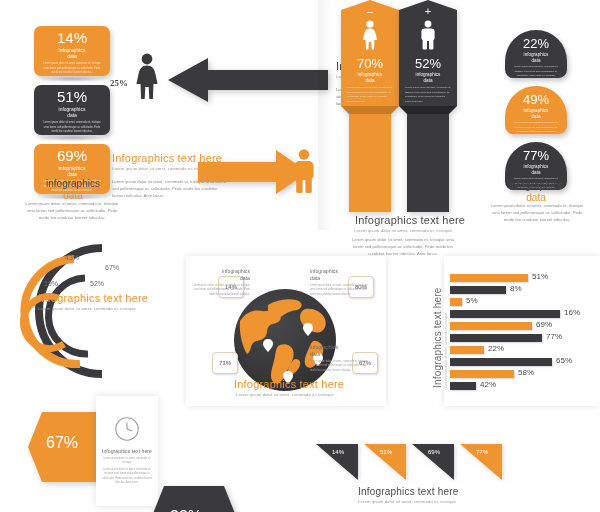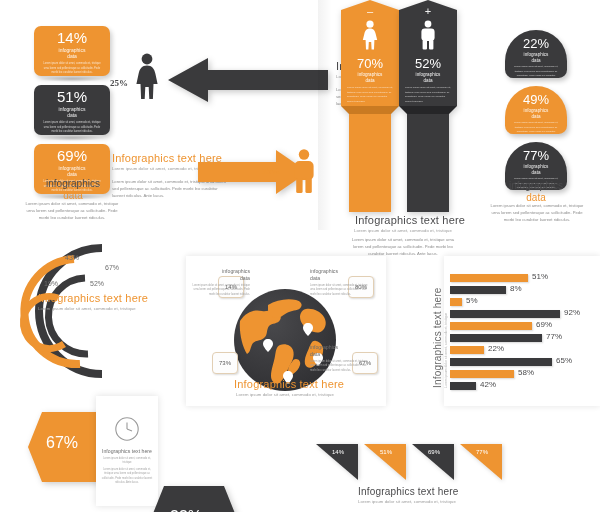--- a/index.html
+++ b/index.html
@@ -381,21 +381,21 @@
       <div class="bar or" style="position:absolute;left:0;top:0;width:78px;"></div>
       <div class="bar-val" style="left:82px;top:-2px;">51%</div>
 
       <div class="bar dk" style="position:absolute;left:0;top:12px;width:56px;"></div>
       <div class="bar-val" style="left:60px;top:10px;">8%</div>
 
       <div class="bar or" style="position:absolute;left:0;top:24px;width:12px;"></div>
       <div class="bar-val" style="left:16px;top:22px;">5%</div>
 
       <div class="bar dk" style="position:absolute;left:0;top:36px;width:110px;"></div>
-      <div class="bar-val" style="left:114px;top:34px;">92%</div>
+      <div class="bar-val" style="left:114px;top:34px;">16%</div>
 
       <div class="bar or" style="position:absolute;left:0;top:48px;width:82px;"></div>
       <div class="bar-val" style="left:86px;top:46px;">69%</div>
 
       <div class="bar dk" style="position:absolute;left:0;top:60px;width:92px;"></div>
       <div class="bar-val" style="left:96px;top:58px;">77%</div>
 
       <div class="bar or" style="position:absolute;left:0;top:72px;width:34px;"></div>
       <div class="bar-val" style="left:38px;top:70px;">22%</div>
 

